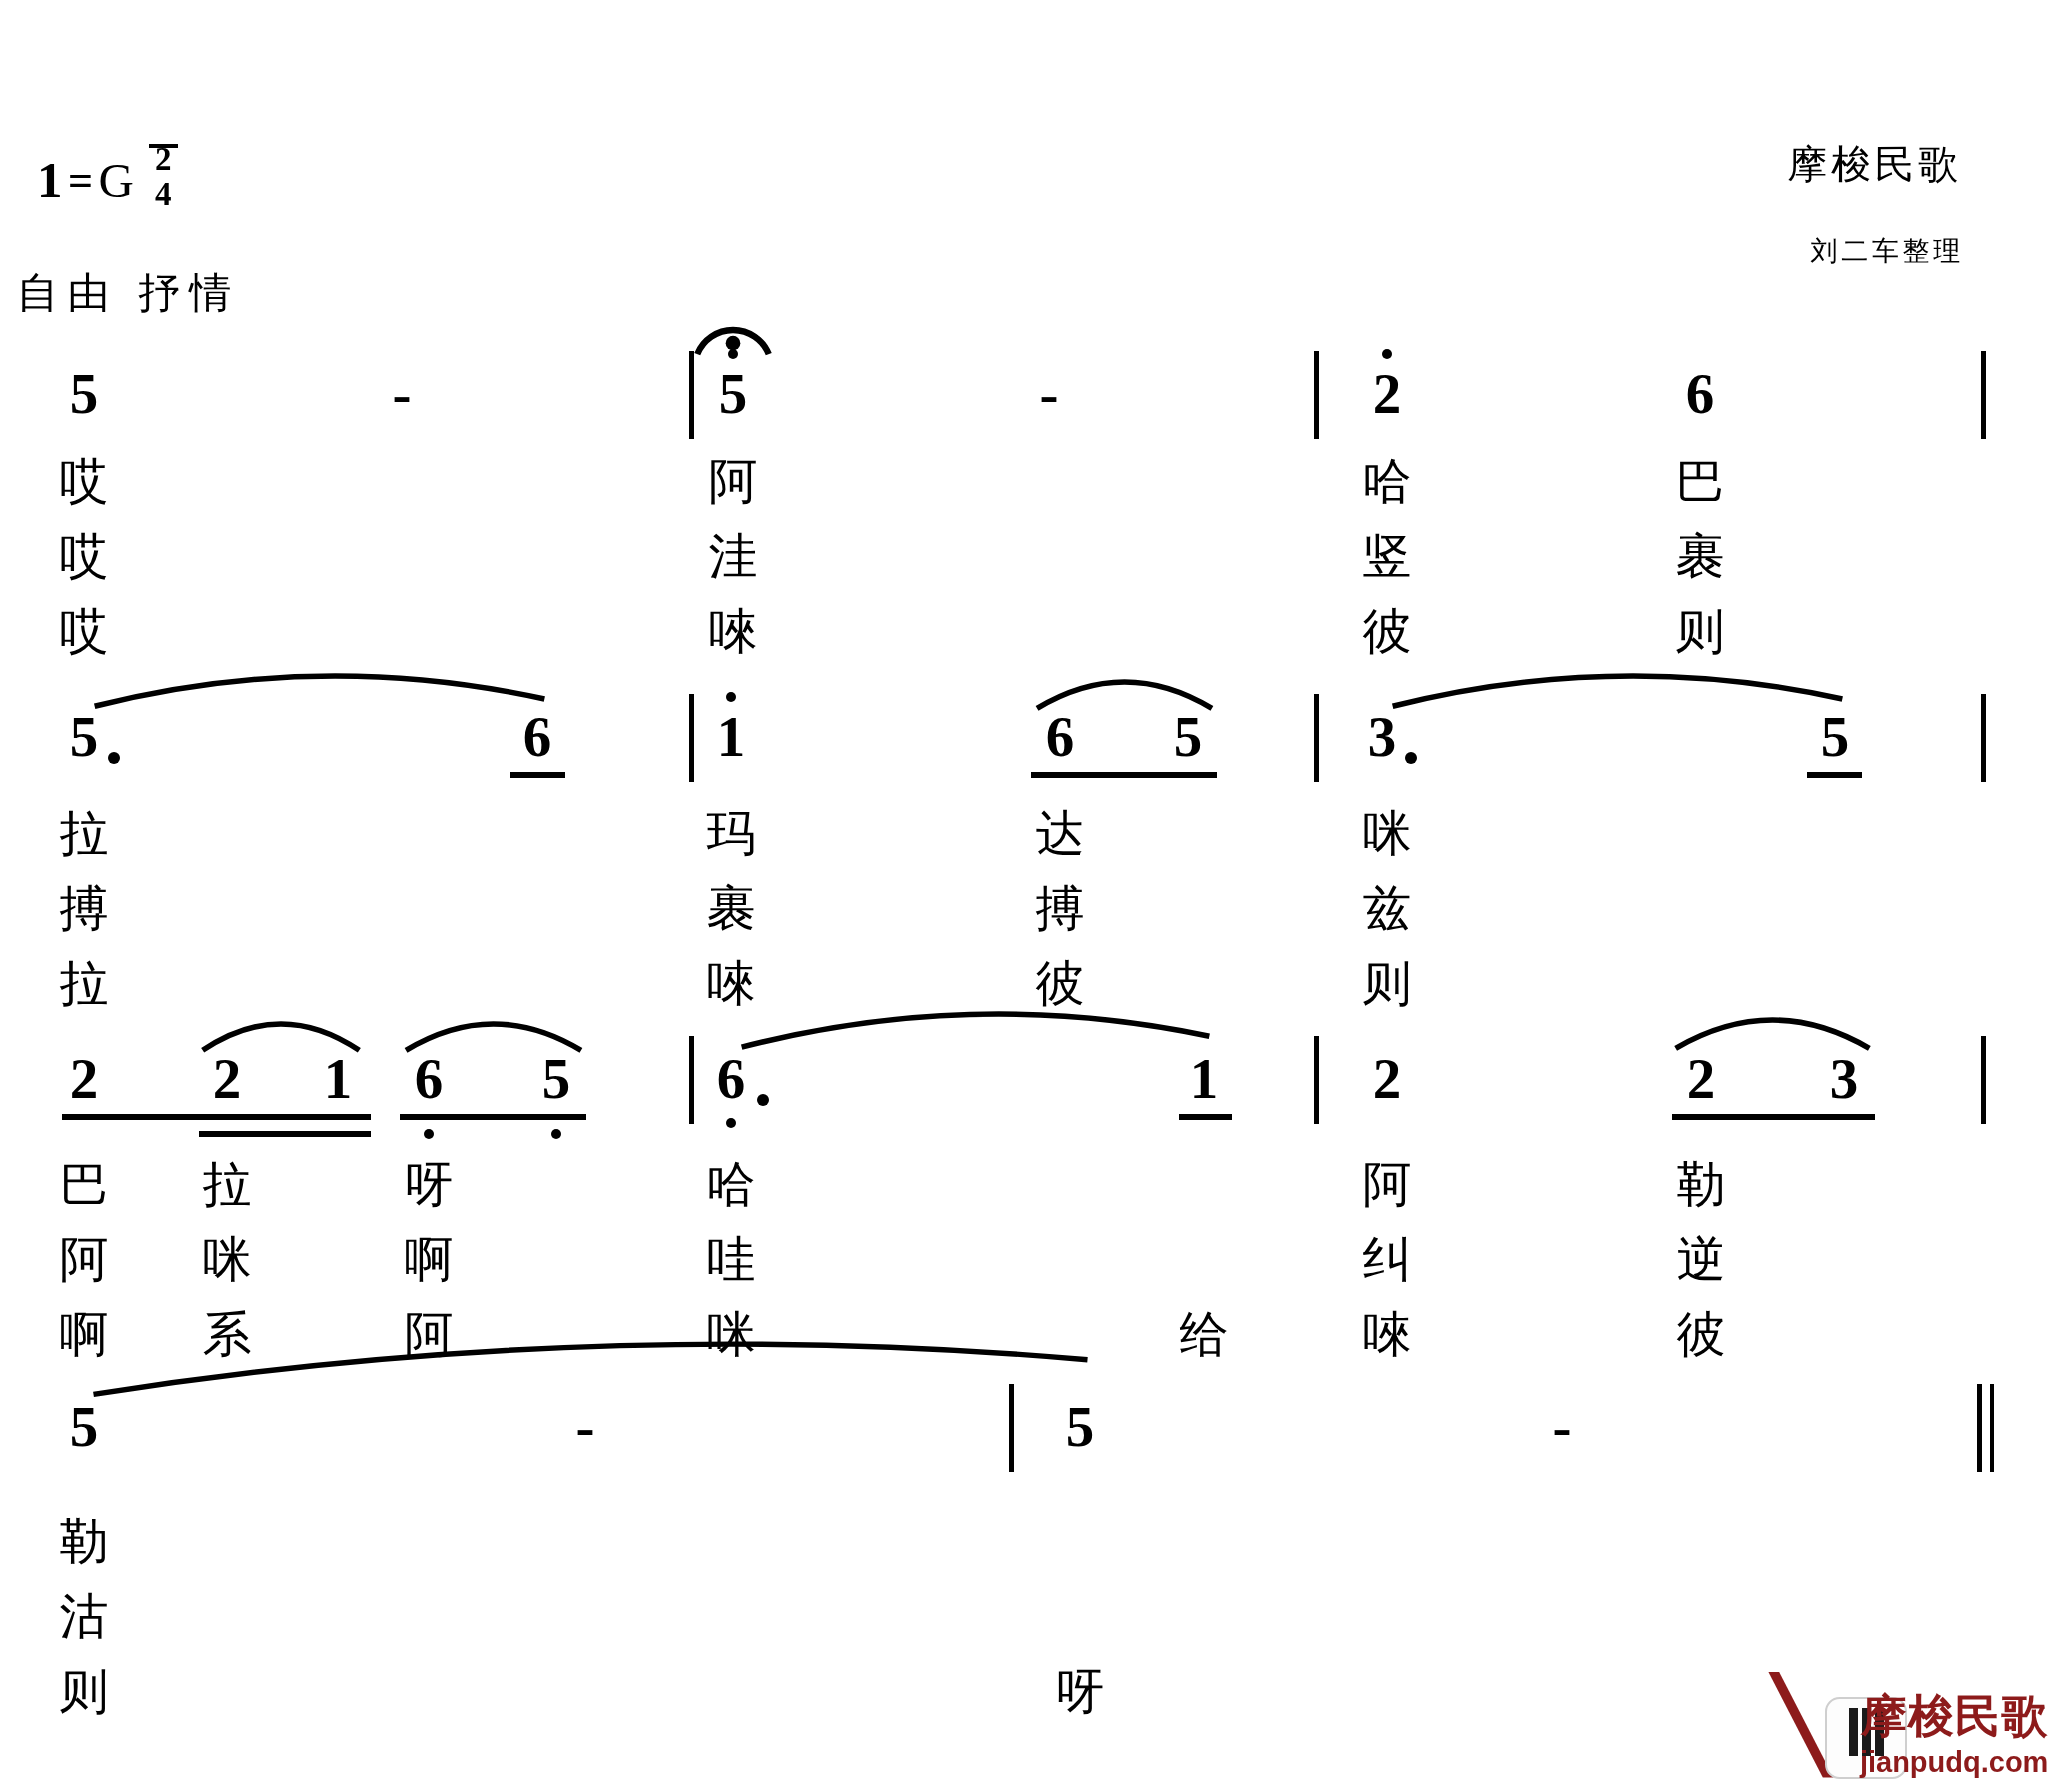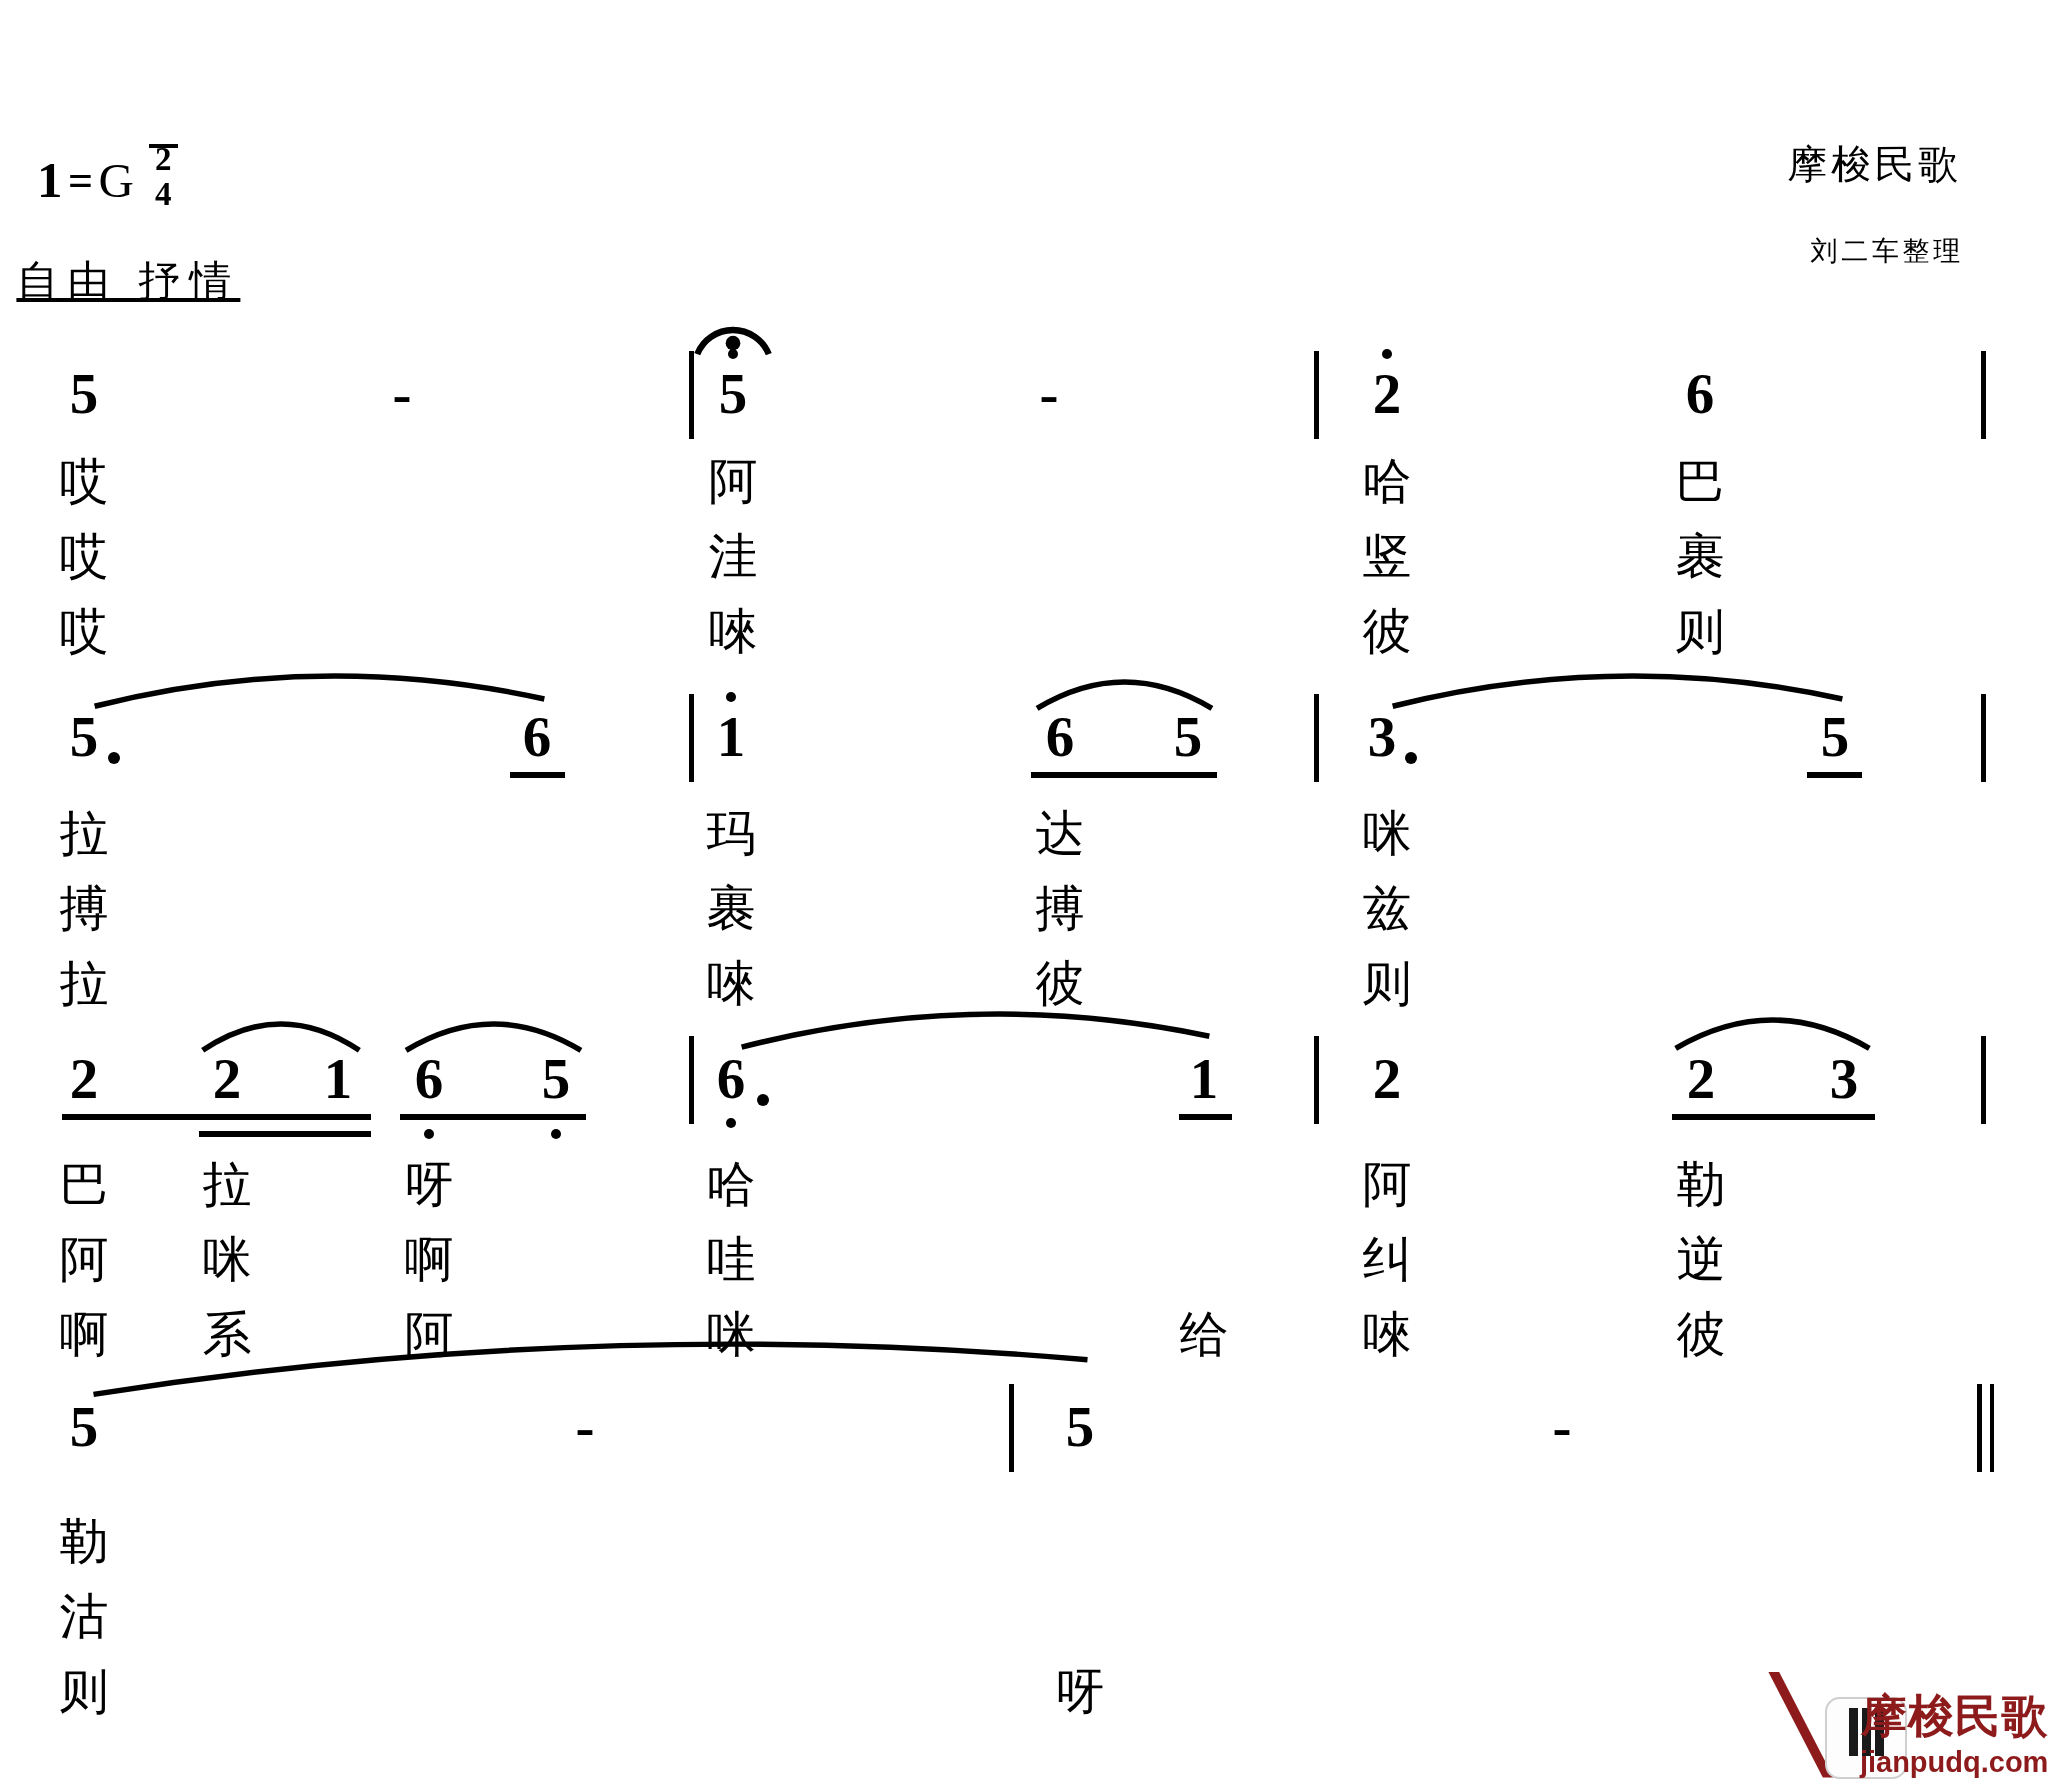--- a/index.html
+++ b/index.html
@@ -21,22 +21,22 @@
   .key-sig .gg{font-size:49px;}
   .timesig{
     display:inline-flex;flex-direction:column;align-items:center;
     font-weight:bold;font-size:33px;line-height:1.05;margin-left:12.8px;
     position:relative;top:-3.7px;
   }
   .timesig .num{padding:0 2.7px;}
   .timesig .bar{width:29px;height:3.7px;background:#000;margin:1.8px 0;}
 
   .tempo{
-    position:absolute;left:16.4px;top:253px;
-    font-size:42px;letter-spacing:9.1px;text-decoration:underline;
+    position:absolute;left:16.4px;top:265px;
+    font-size:42px;letter-spacing:9.1px;
   }
 
   .title{
     position:absolute;left:0;right:0;top:57px;text-align:center;
     font-size:79px;font-weight:bold;letter-spacing:11px;
   }
   .subtitle{
     position:absolute;left:0;right:0;top:210px;text-align:center;
     font-size:40px;font-weight:bold;letter-spacing:3.7px;
   }

